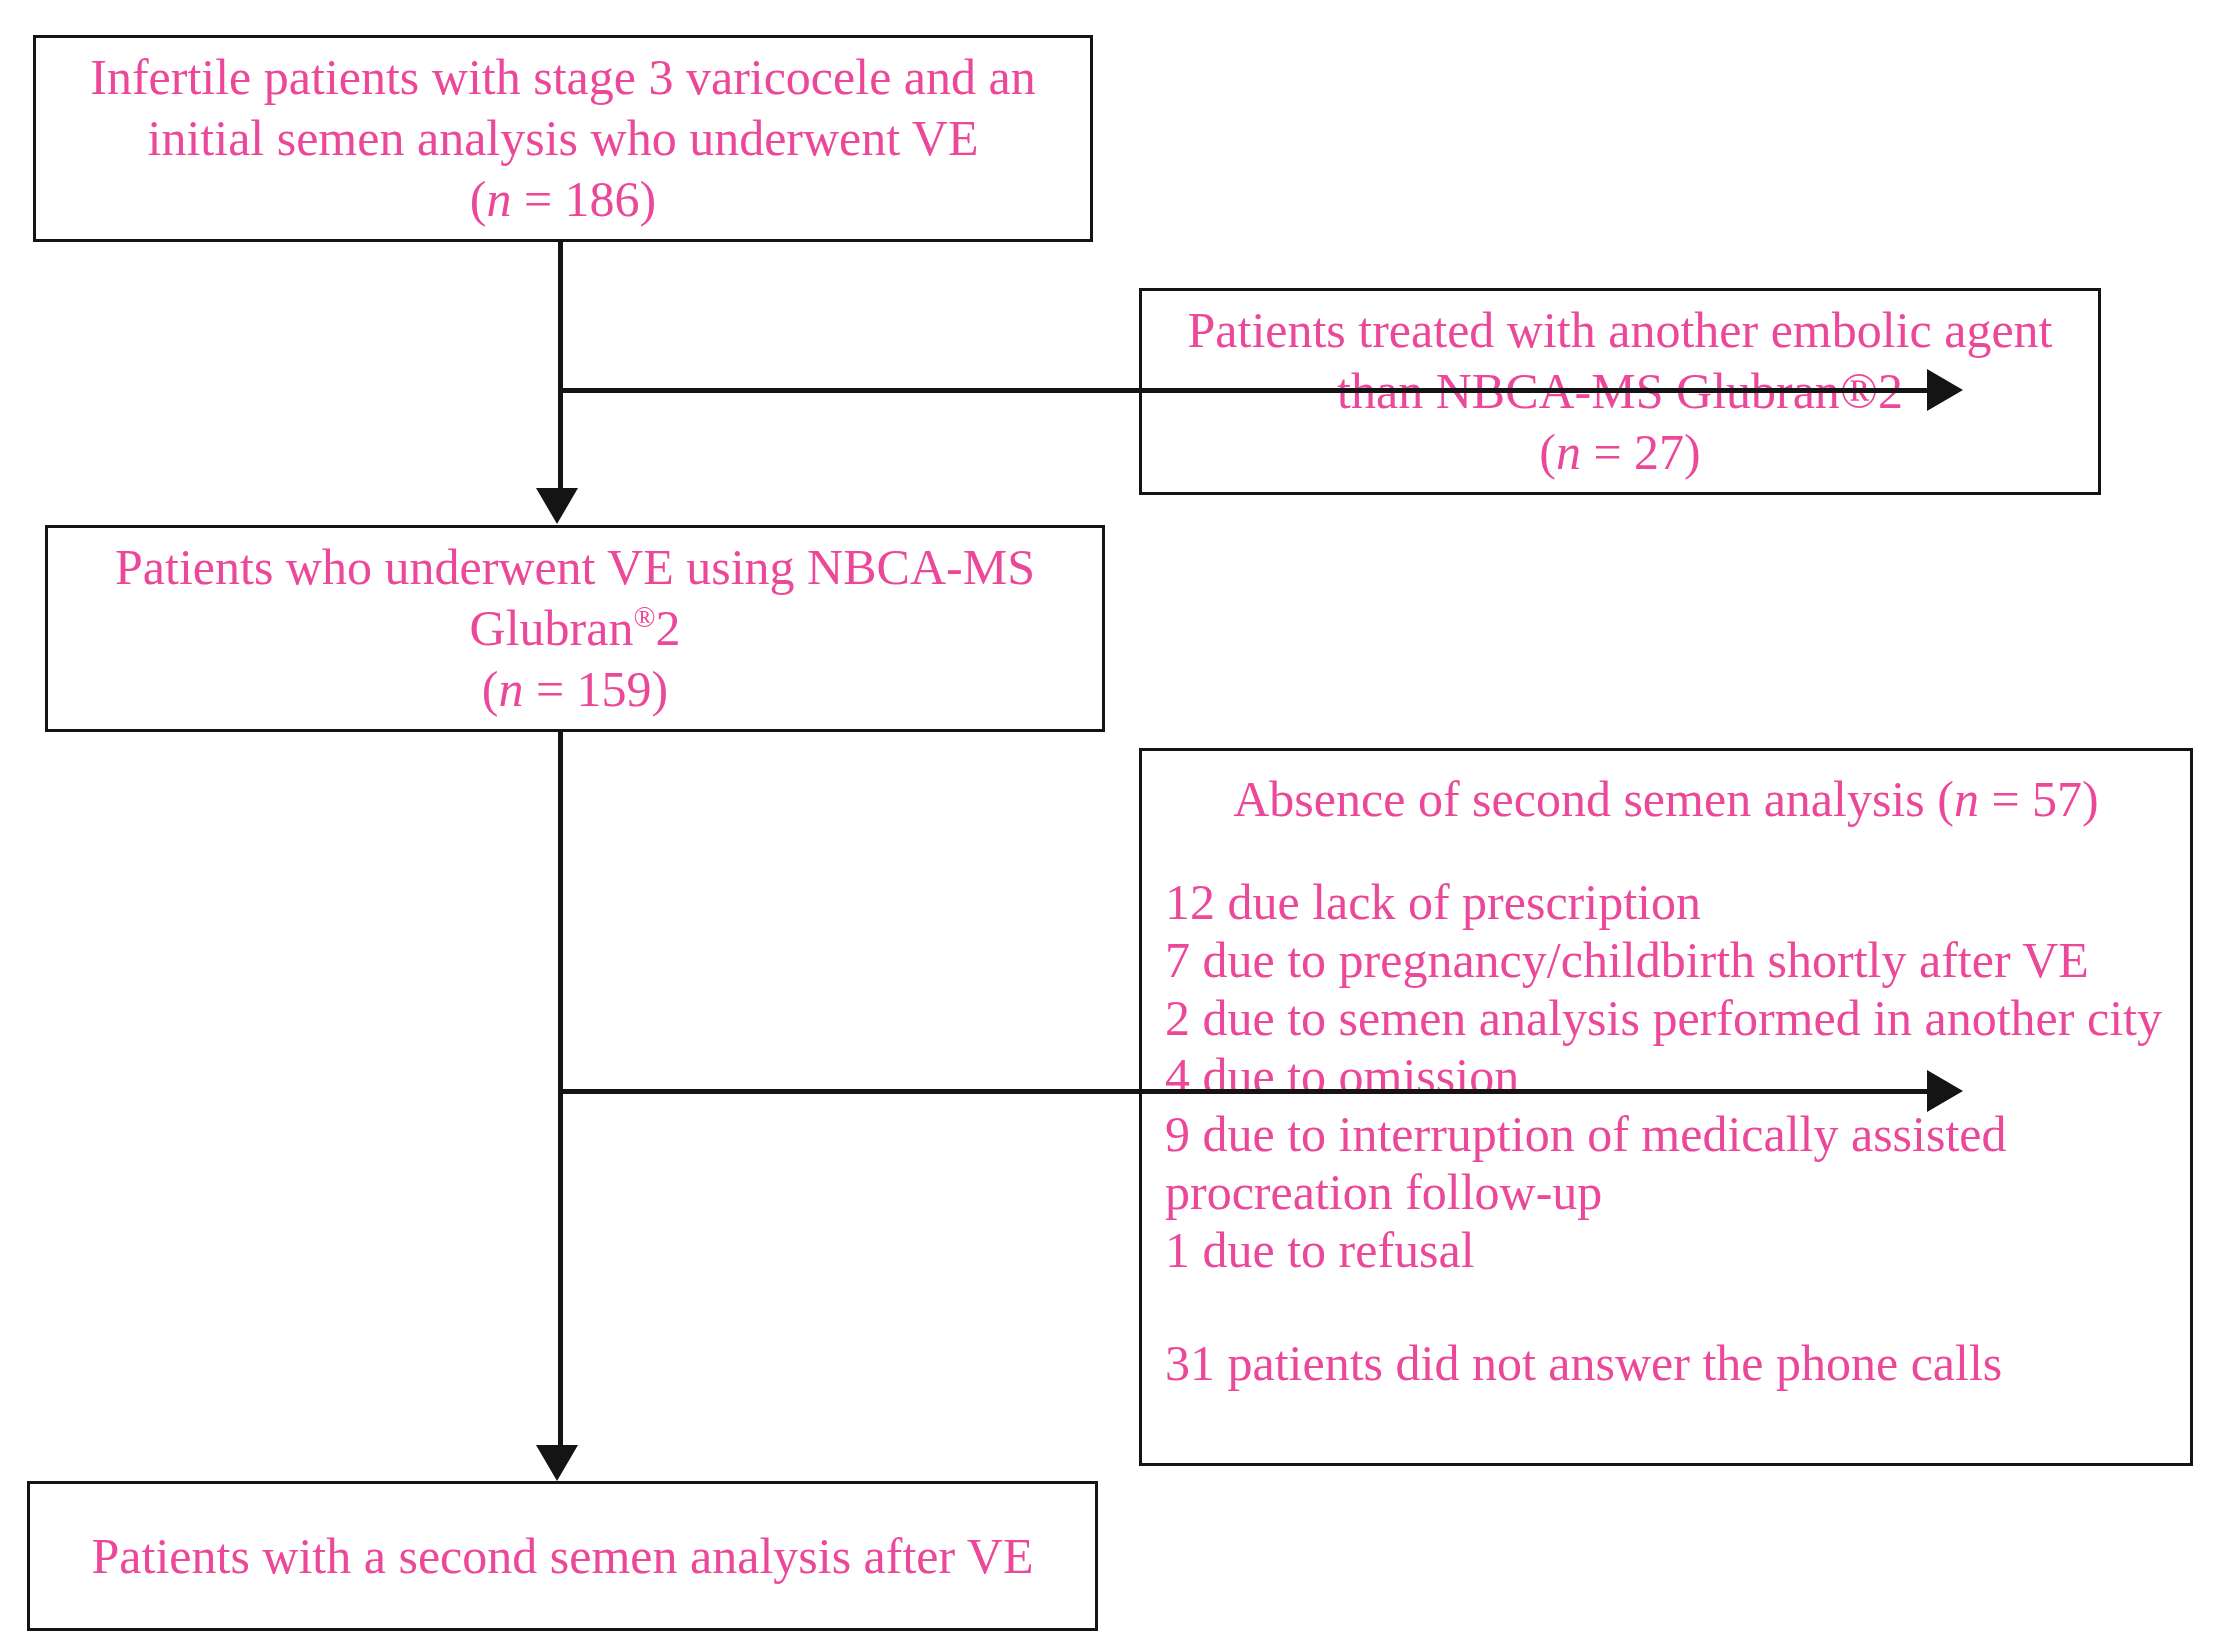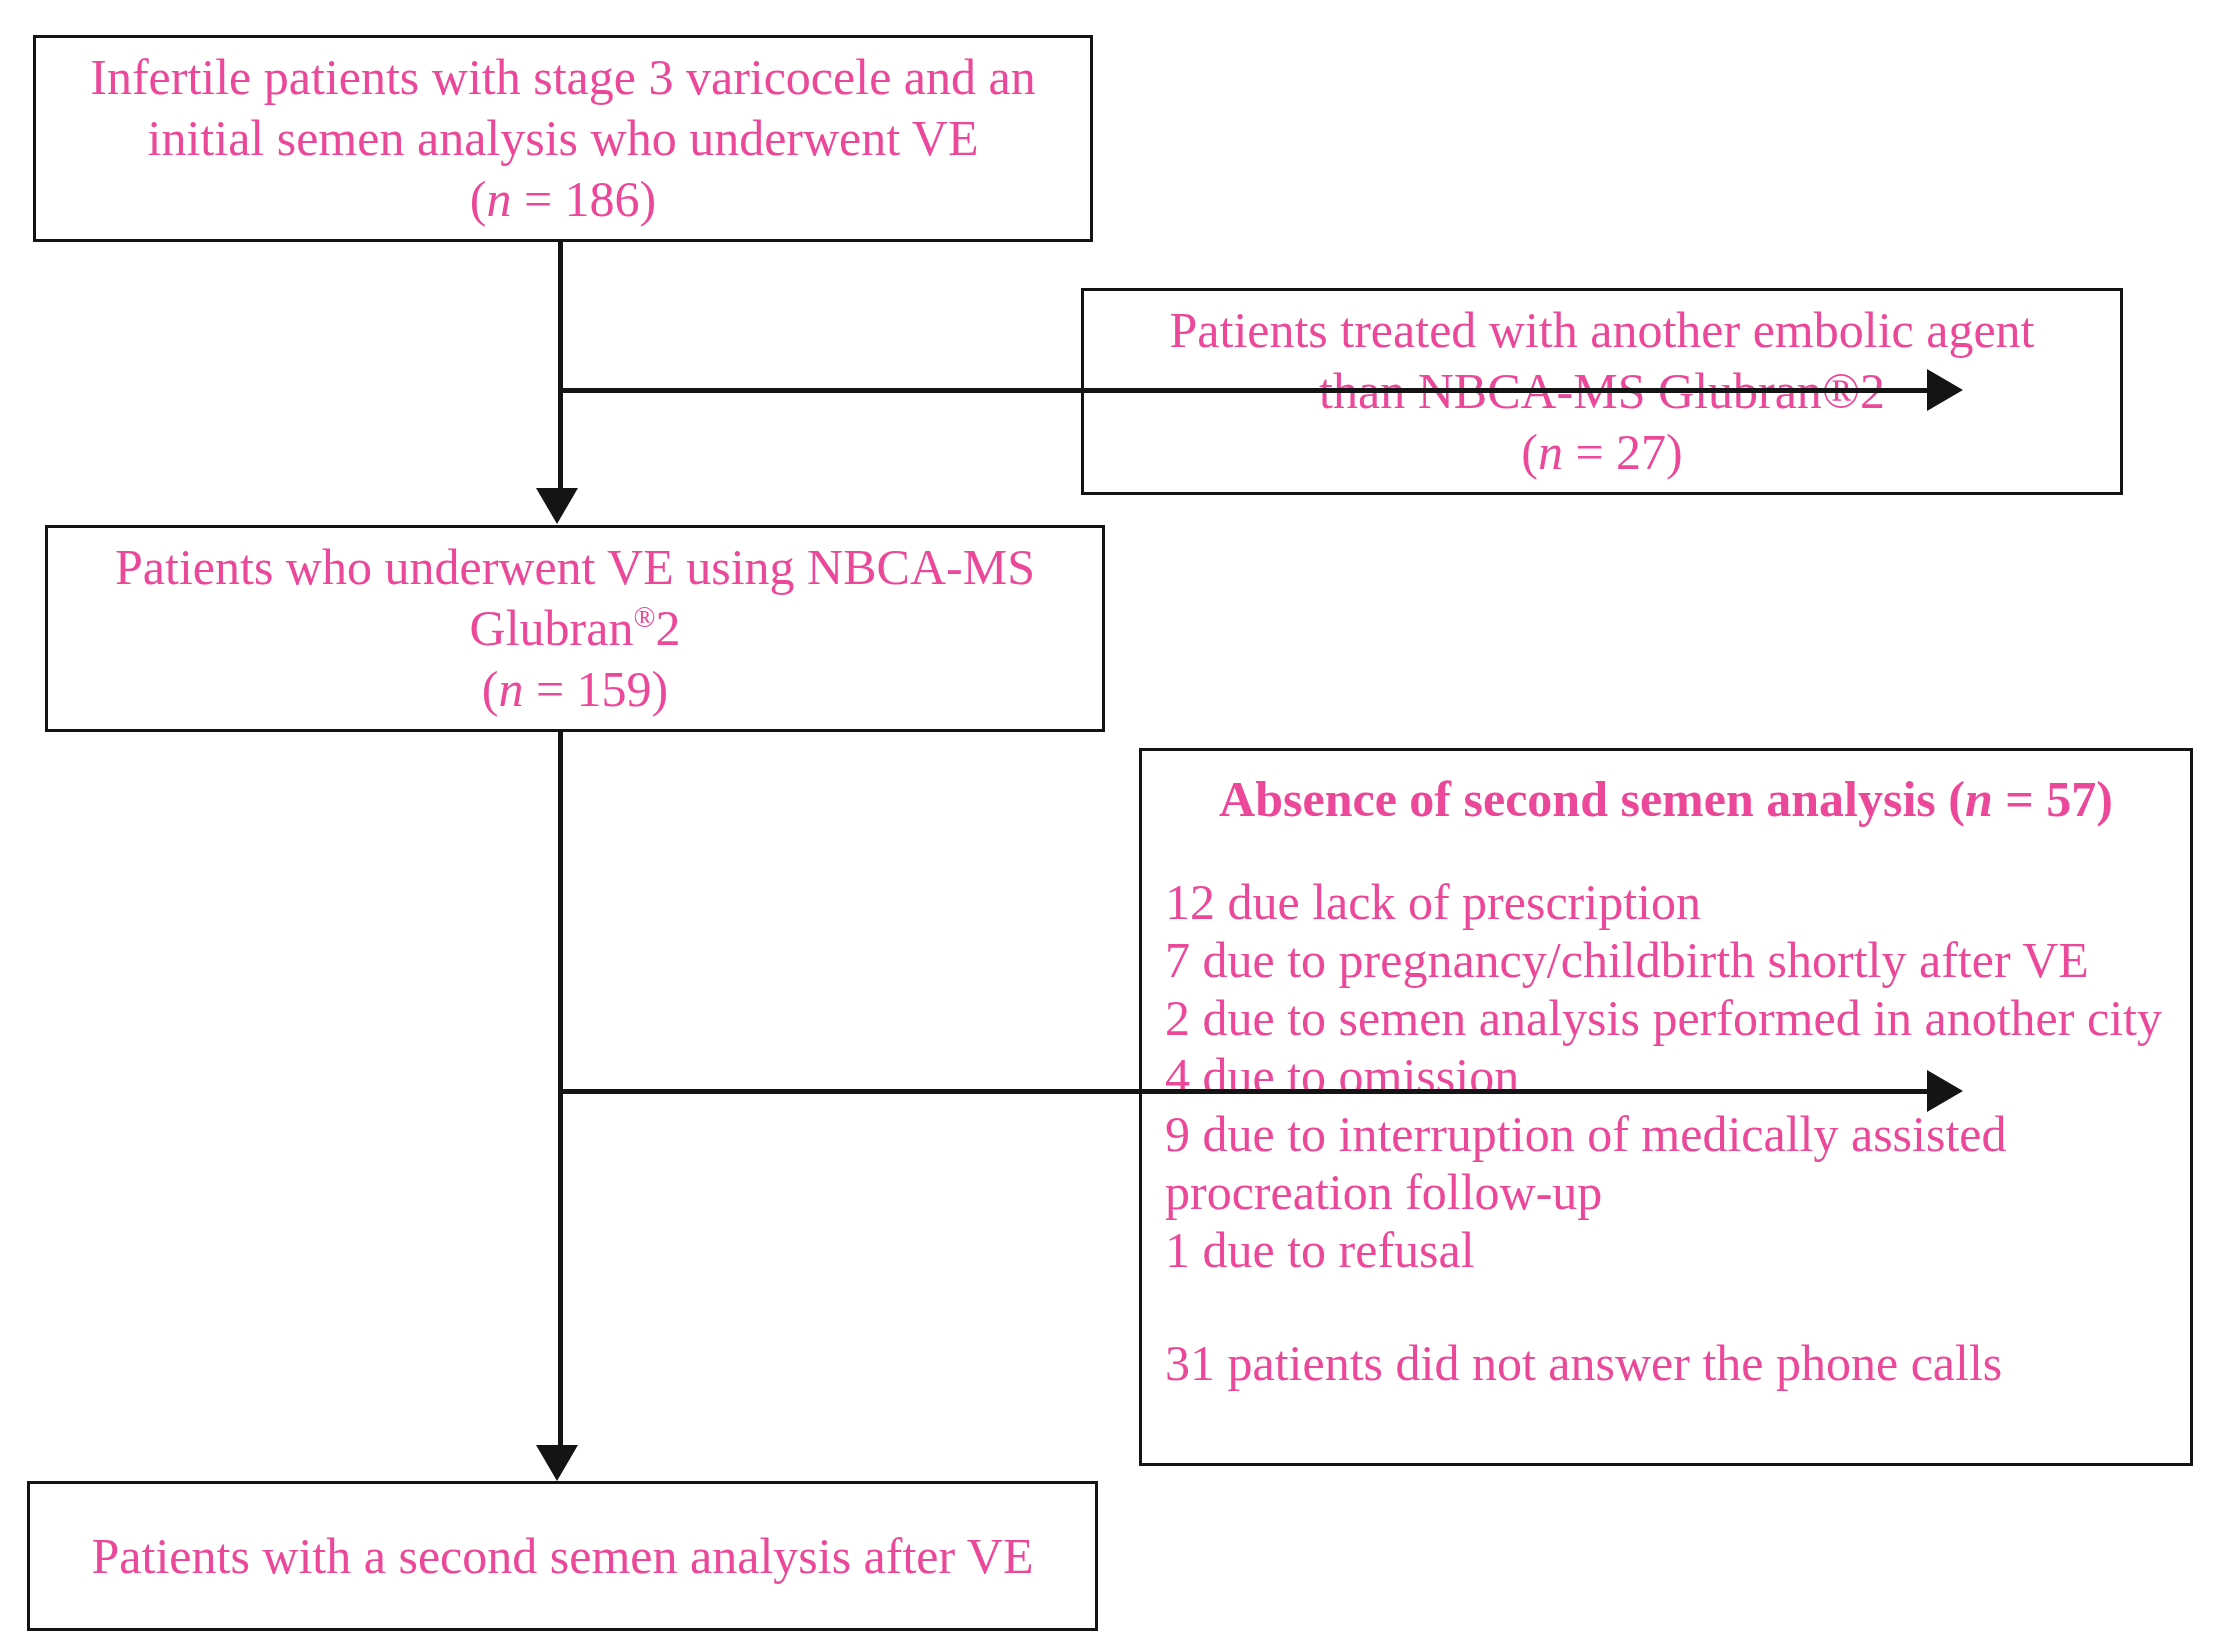--- a/index.html
+++ b/index.html
@@ -43,22 +43,22 @@
     vertical-align: super;
     line-height: 0;
   }
 
   
   #box-initial-cohort {
     left: 33px;  top: 35px;
     width: 1060px; height: 207px;
   }
   #box-excluded-other-agent {
-    left: 1081px; top: 288px;
-    width: 1042px; height: 207px;
+    left: 1139px; top: 288px;
+    width: 962px; height: 207px;
   }
   #box-nbca-cohort {
     left: 33px;  top: 525px;
     width: 1060px; height: 207px; margin-left: 12px;
   }
   #box-absence-second-analysis {
     left: 1139px; top: 748px;
     width: 1054px; height: 718px;
     justify-content: flex-start;
     padding: 18px 23px 16.5px 23px;
@@ -67,21 +67,20 @@
     left: 27px;  top: 1481px;
     width: 1071px; height: 150px;
   }
 
   #box-absence-second-analysis .heading {
     text-align: center;
     font-size: 50px;
     line-height: 61px;
     white-space: nowrap;
     margin-bottom: 43px;
-    font-weight: bold;
   }
   #box-absence-second-analysis .reason {
     text-align: left;
     font-size: 50px;
     line-height: 58px;
   }
   #box-absence-second-analysis .gap {
     height: 55px;
   }
 

